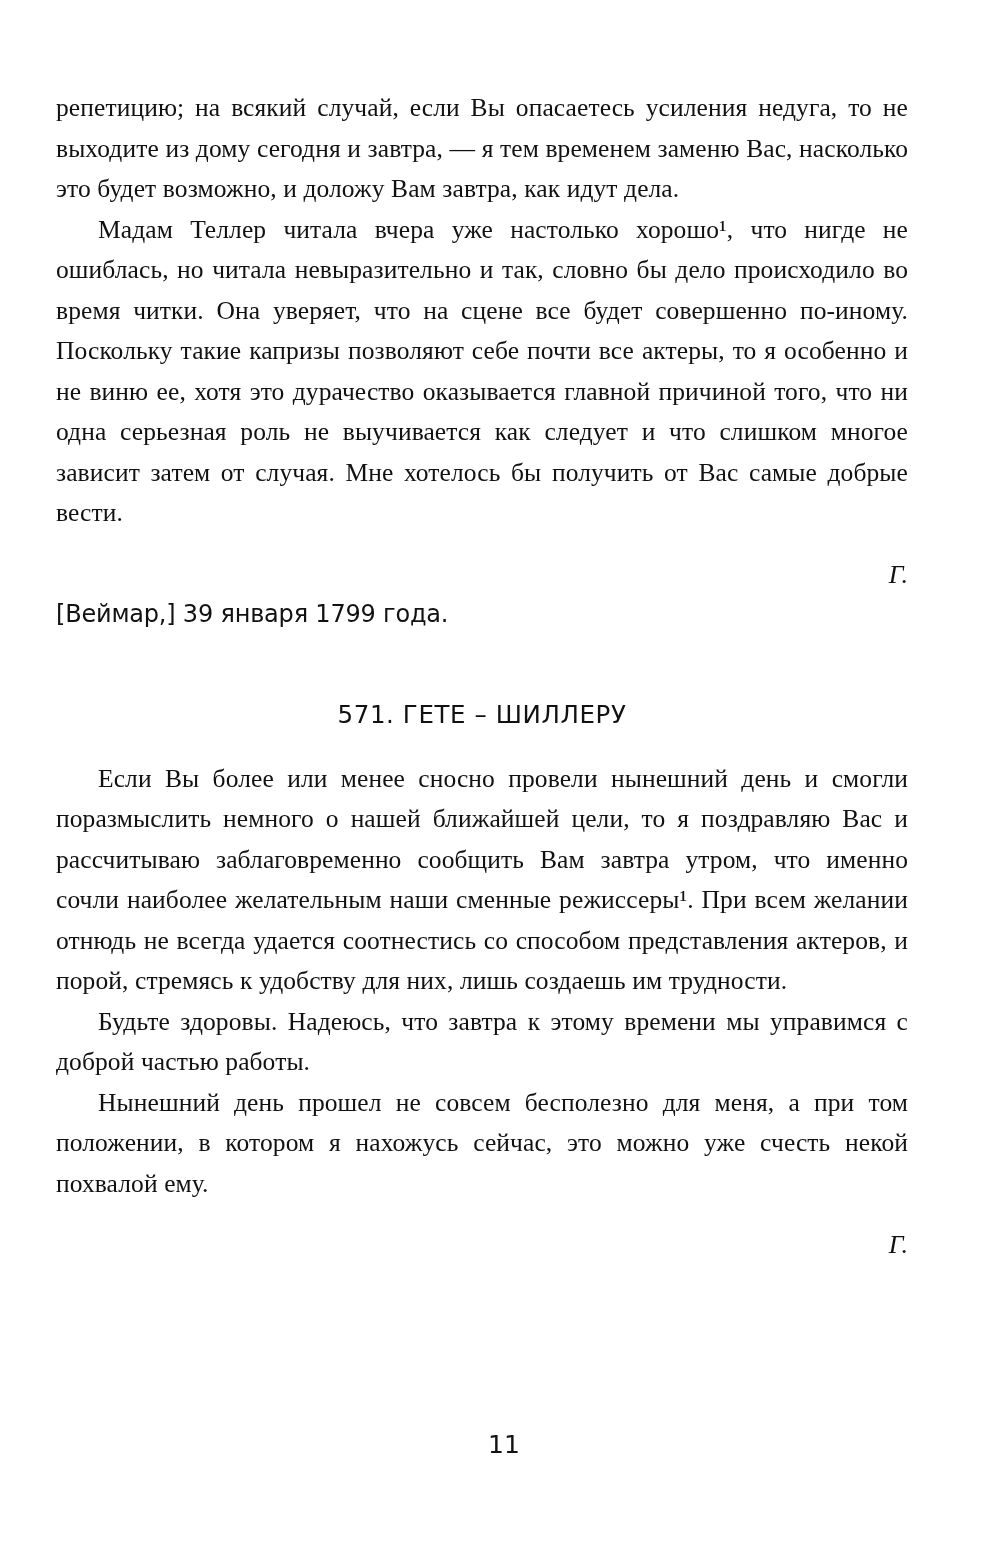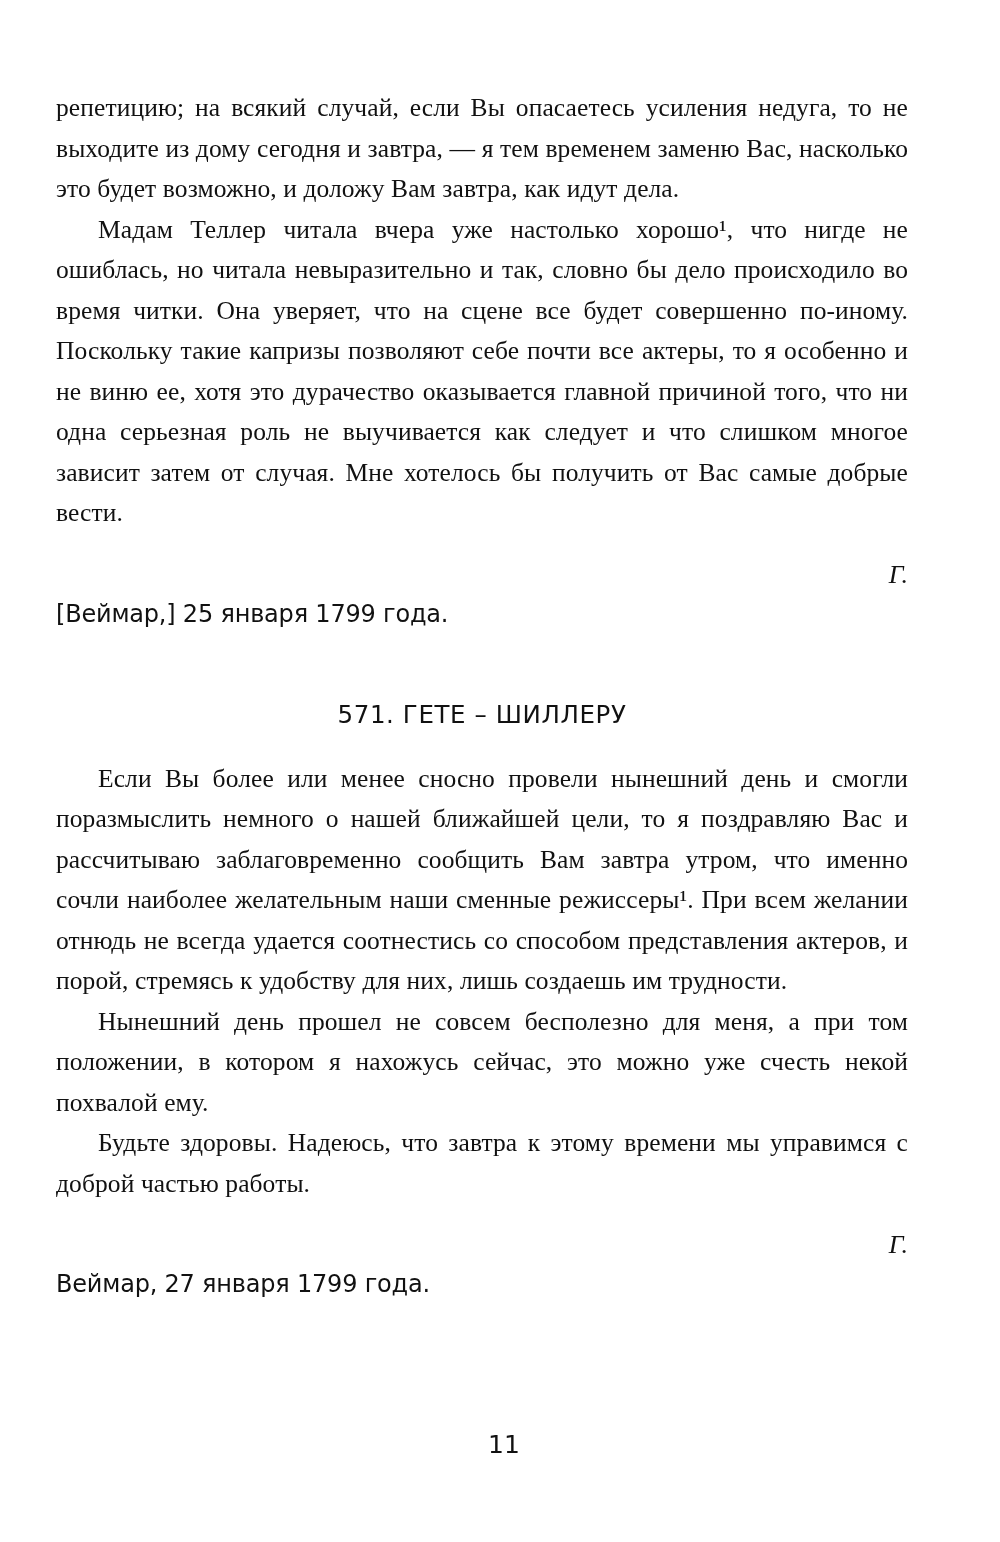--- a/index.html
+++ b/index.html
@@ -81,27 +81,26 @@
 </head>
 <body>
 
 <div class="page">
   <div class="content">
 
     <section>
       <p class="body-par">репетицию; на всякий случай, если Вы опасаетесь усиления недуга, то не выходите из дому сегодня и завтра, — я тем временем заменю Вас, насколько это будет возможно, и доложу Вам завтра, как идут дела.</p>
       <p class="body-par indent">Мадам Теллер читала вчера уже настолько хорошо¹, что нигде не ошиблась, но читала невыразительно и так, словно бы дело происходило во время читки. Она уверяет, что на сцене все будет совершенно по-иному. Поскольку такие капризы позволяют себе почти все актеры, то я особенно и не виню ее, хотя это дурачество оказывается главной причиной того, что ни одна серьезная роль не выучивается как следует и что слишком многое зависит затем от случая. Мне хотелось бы получить от Вас самые добрые вести.</p>
       <p class="signature">Г.</p>
-      <p class="place-date">[Веймар,] 25 января 1799 года.</p>
+      <p class="place-date">[Веймар,] 39 января 1799 года.</p>
     </section>
 
     <section>
       <h2 class="letter-heading">571. ГЕТЕ – ШИЛЛЕРУ</h2>
       <p class="body-par indent">Если Вы более или менее сносно провели нынешний день и смогли поразмыслить немного о нашей ближайшей цели, то я поздравляю Вас и рассчитываю заблаговременно сообщить Вам завтра утром, что именно сочли наиболее желательным наши сменные режиссеры¹. При всем желании отнюдь не всегда удается соотнестись со способом представления актеров, и порой, стремясь к удобству для них, лишь создаешь им трудности.</p>
+      <p class="body-par indent">Будьте здоровы. Надеюсь, что завтра к этому времени мы управимся с доброй частью работы.</p>
       <p class="body-par indent">Нынешний день прошел не совсем бесполезно для меня, а при том положении, в котором я нахожусь сейчас, это можно уже счесть некой похвалой ему.</p>
-      <p class="body-par indent">Будьте здоровы. Надеюсь, что завтра к этому времени мы управимся с доброй частью работы.</p>
       <p class="signature">Г.</p>
-      <p class="place-date">Веймар, 27 января 1799 года.</p>
     </section>
 
   </div>
   <div class="page-number">11</div>
 </div>
 
 </body></html>

